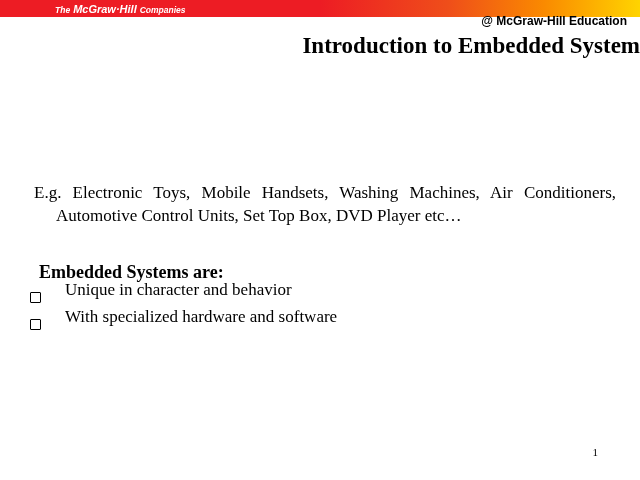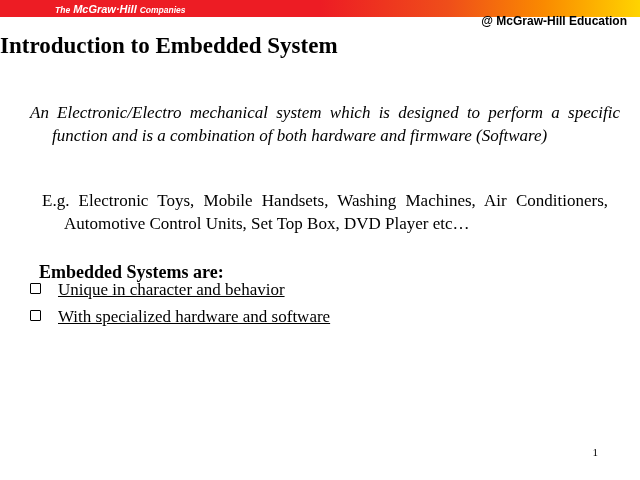--- a/index.html
+++ b/index.html
@@ -46,21 +46,21 @@
     font-weight: bold;
     font-size: 12px;
     color: #000000;
   }
 
   .title {
     position: absolute;
     top: 31px; left: 0;
     width: 100%;
     margin: 0;
-    text-align: left;
+    text-align: right;
     font-size: 23px;
     font-weight: bold;
     line-height: 30px;
   }
 
   .question-heading {
     position: absolute;
     top: 77px; left: 30px;
     margin: 0;
     font-size: 18px;
@@ -76,21 +76,21 @@
     font-style: italic;
     line-height: 23px;
     text-align: justify;
     padding-left: 22px;
     text-indent: -22px;
   }
 
   .examples {
     position: absolute;
     top: 177px; left: 30px; right: 20px;
-    margin: 12px;
+    margin: 4px;
     font-size: 17px;
     line-height: 23px;
     text-align: justify;
     padding-left: 22px;
     text-indent: -22px;
   }
 
   .list-heading {
     position: absolute;
     top: 252px; left: 30px;
@@ -101,25 +101,24 @@
   }
 
   .bullet-list {
     position: absolute;
     top: 276px; left: 30px; right: 20px;
     margin: 0; padding: 0;
     list-style: none;
   }
   .bullet-list li {
     display: flex;
-    align-items: center;
+    align-items: flex-end;
     line-height: 27px;
     font-size: 17px;
-    gap: 17px;
-    text-decoration: underline;
+    gap: 24px;
   }
   .square-bullet {
     flex: 0 0 auto;
     width: 9px; height: 9px;
     border: 1.6px solid #000000;
     border-radius: 1px;
     margin-top: -2px;
   }
 
   .page-number {
@@ -140,21 +139,20 @@
       <span class="logo-brand">McGraw·Hill</span>
       <span class="logo-companies">Companies</span>
     </div>
   </header>
 
   <div class="edu-credit">@ McGraw-Hill Education</div>
 
   <h1 class="title">Introduction to Embedded System</h1>
 
 
-  <p class="definition">An Electronic/Electro mechanical system which is designed to perform a specific function and is a combination of both hardware and firmware (Software)</p>
 
   <p class="examples">E.g. Electronic Toys, Mobile Handsets, Washing Machines, Air Conditioners, Automotive Control Units, Set Top Box, DVD Player etc…</p>
 
   <h2 class="list-heading">Embedded Systems are:</h2>
 
   <ul class="bullet-list">
     <li>
       <span class="square-bullet"></span>
       <span>Unique in character and behavior</span>
     </li>

